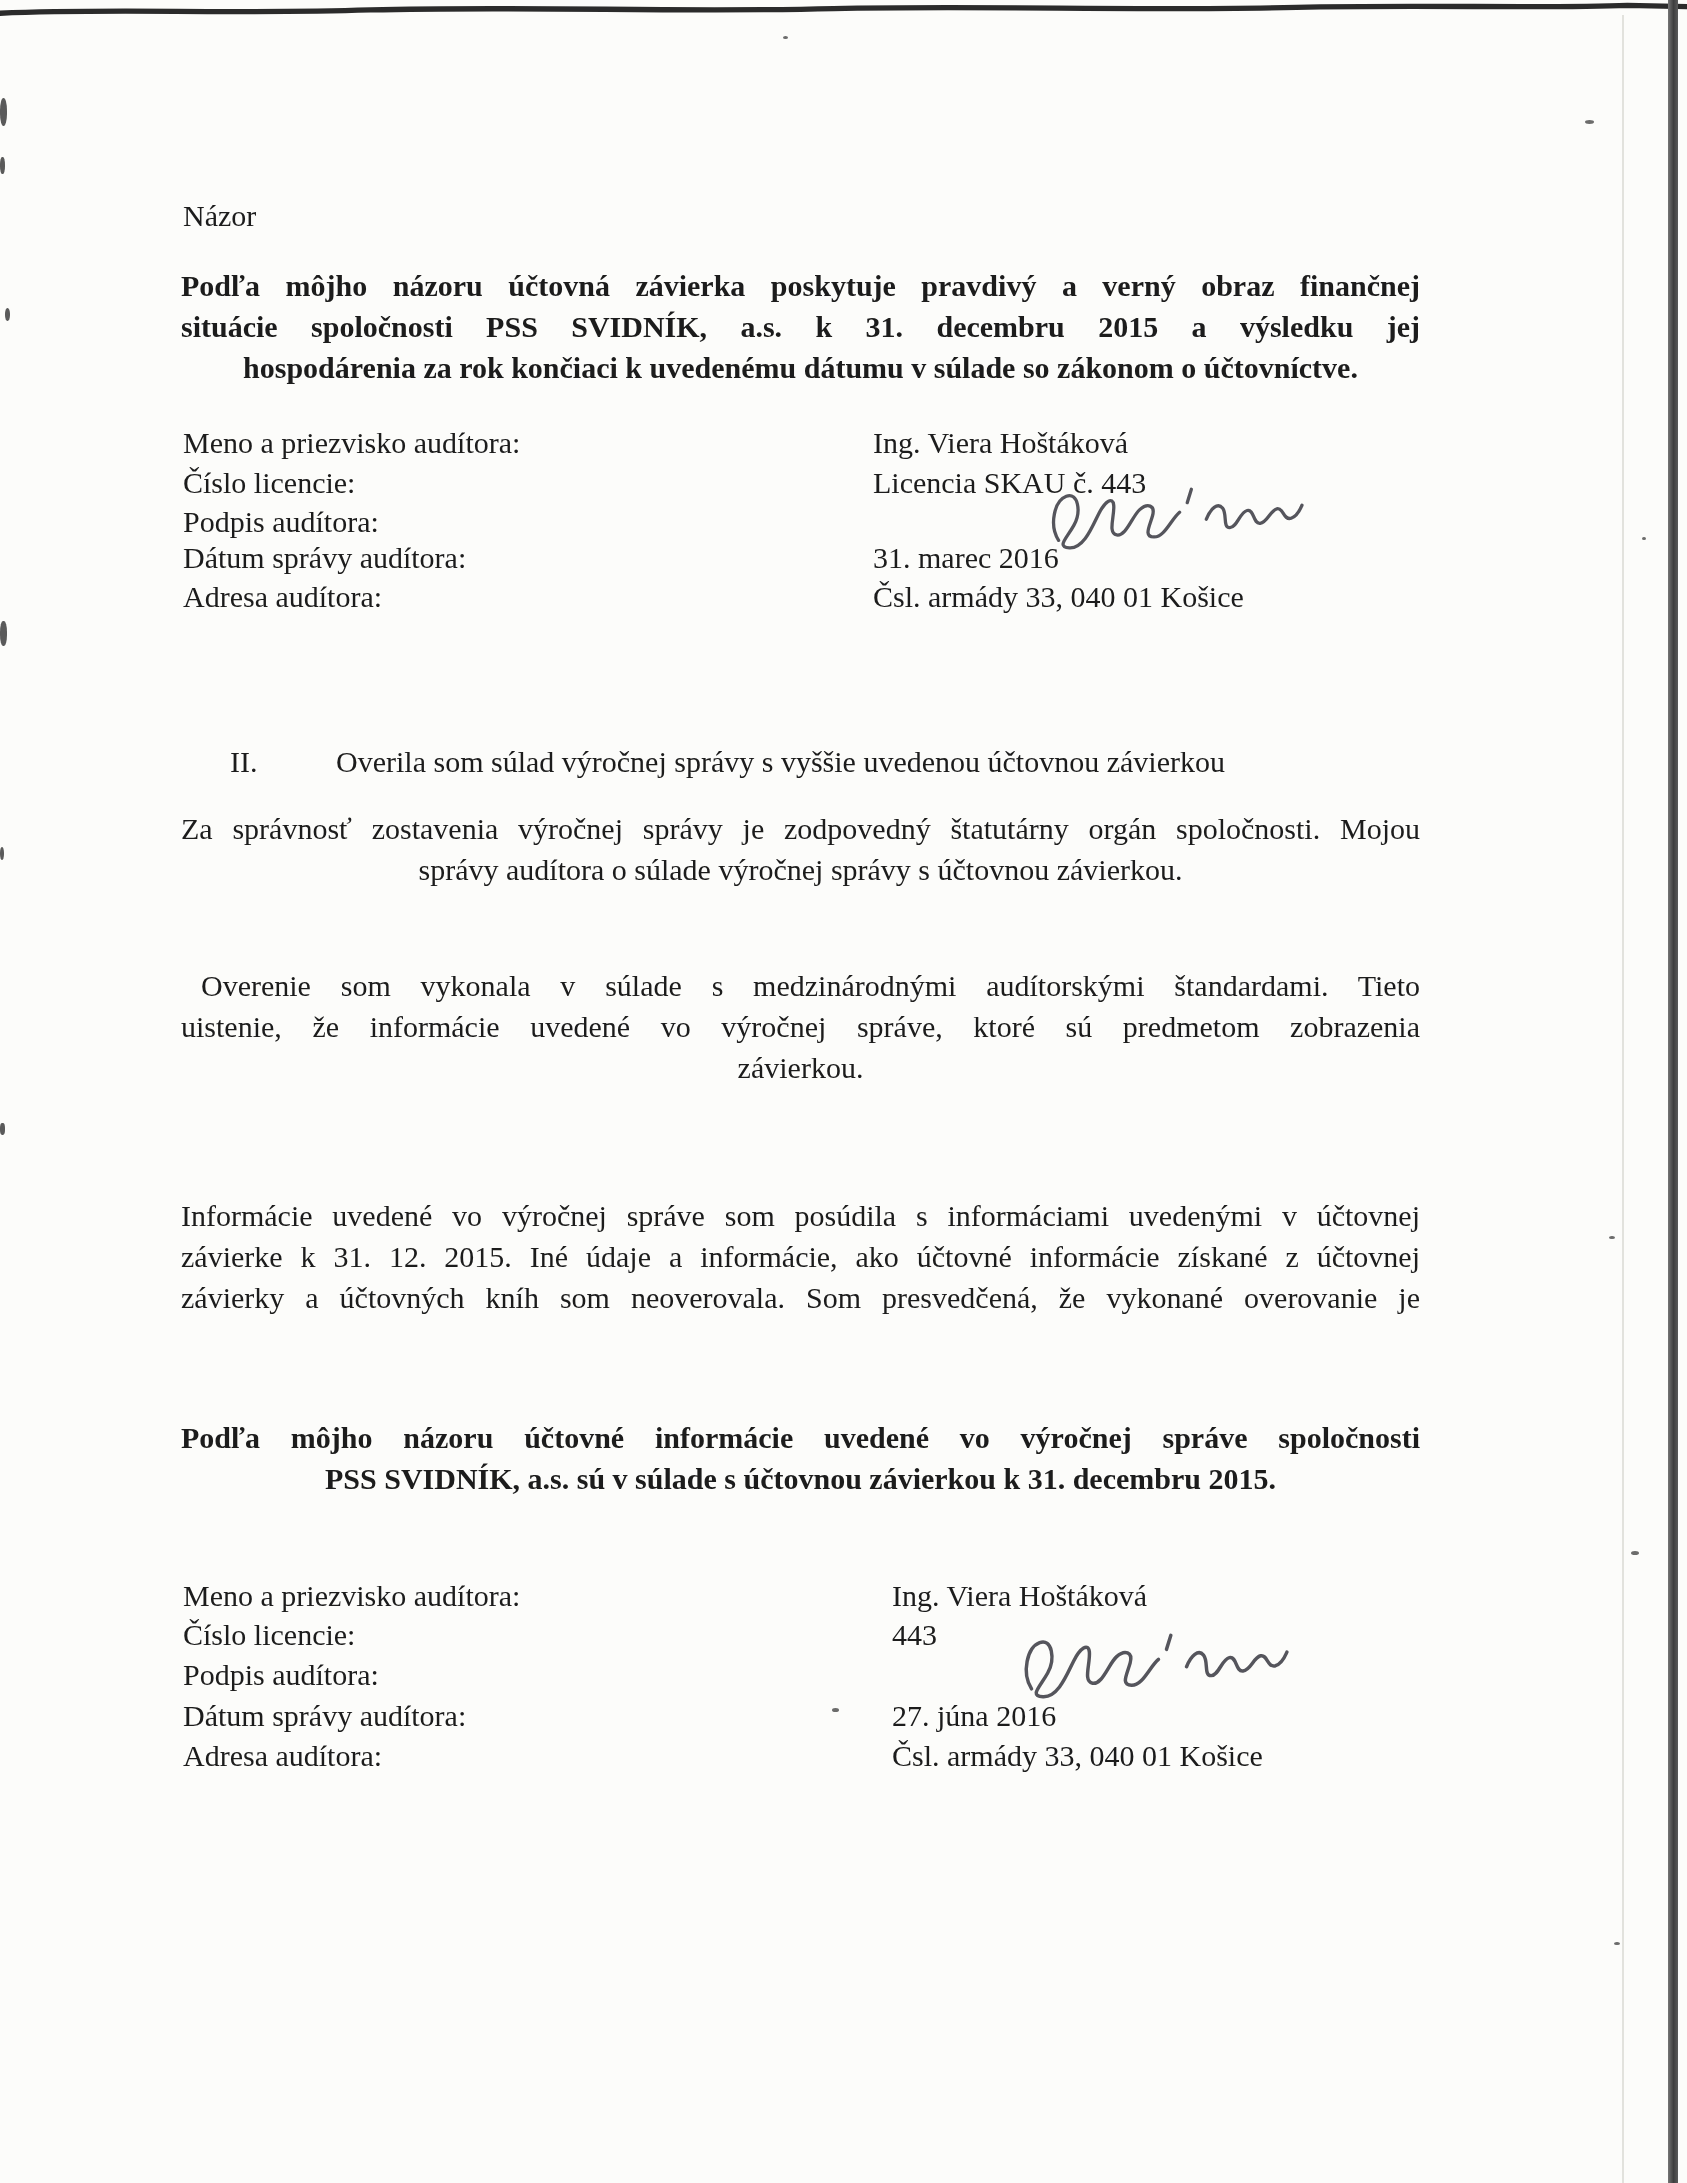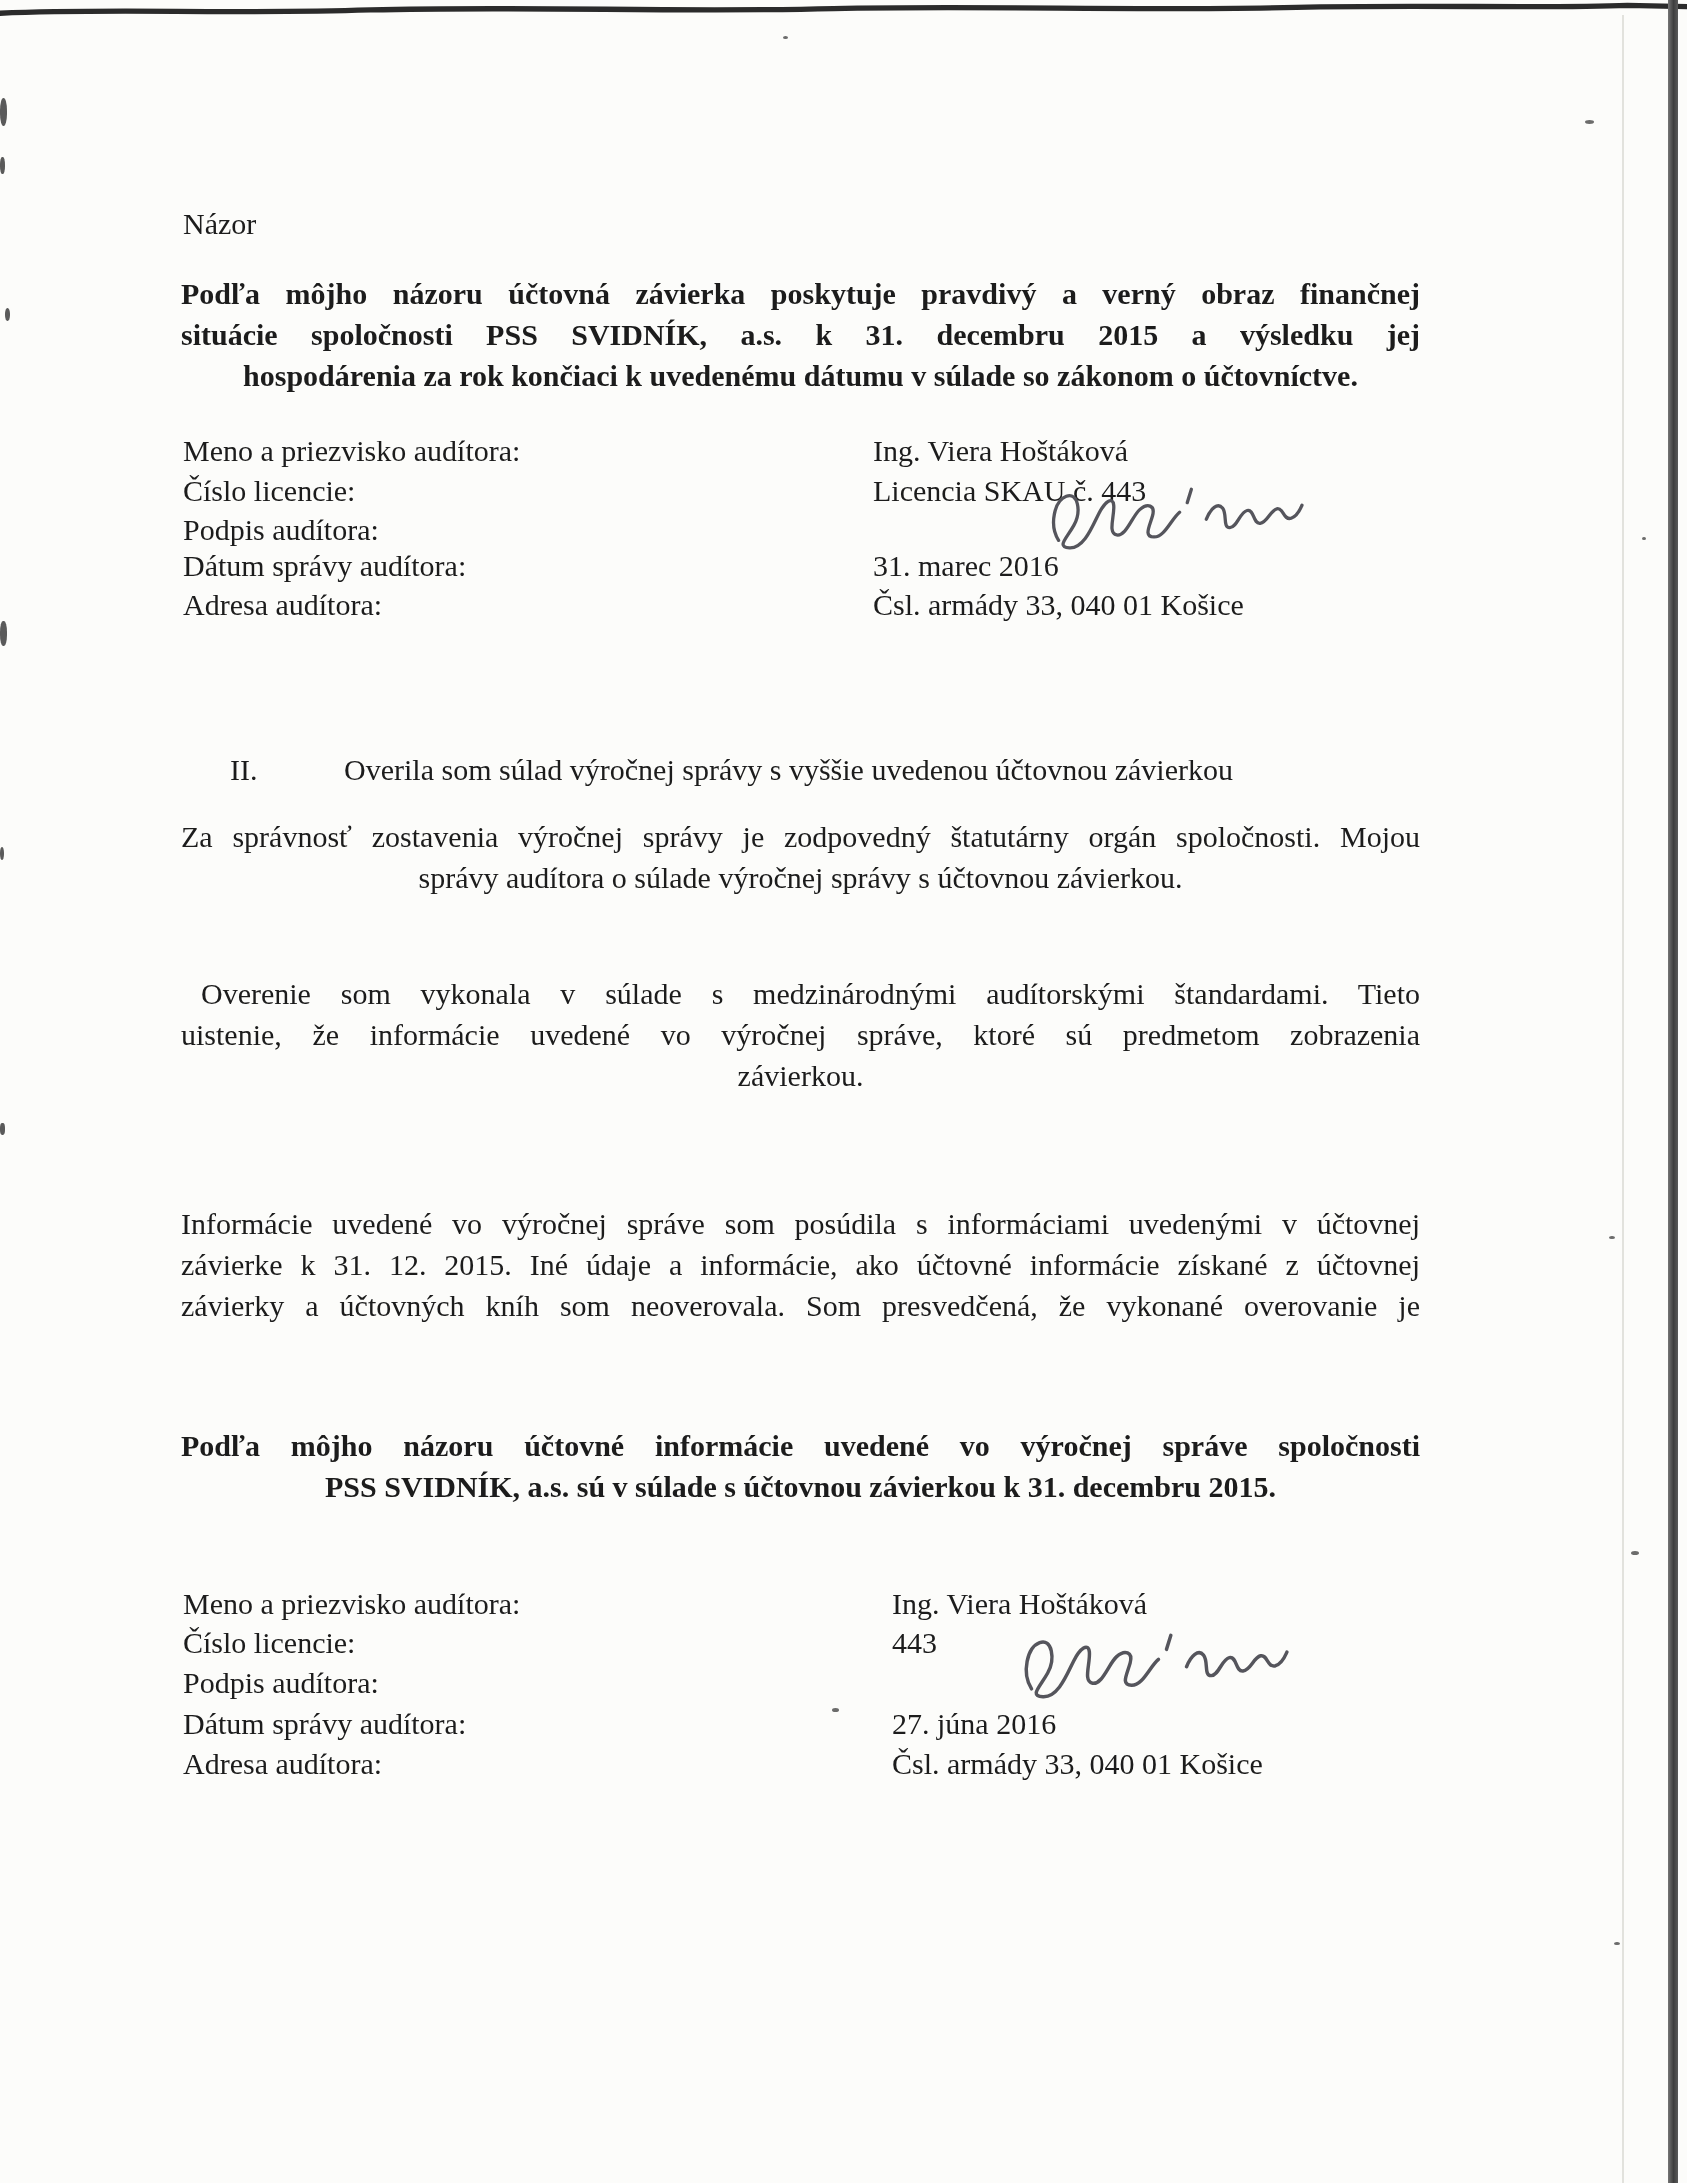--- a/index.html
+++ b/index.html
@@ -16,35 +16,35 @@
   }
   
   .top-edge{position:absolute; left:0; top:0; width:1687px; height:22.5px;}
   .right-band{position:absolute; top:0; left:1668px; width:10px; height:2183px;
     background:linear-gradient(90deg,#757575,#3e3e3e 55%,#5a5a5a);}
   .paper-line{position:absolute; top:14.6px; left:1622px; width:2px; height:2169px;
     background:var(--paperline);}
   .smudge{position:absolute; background:var(--smudge); border-radius:45%; opacity:.85;}
   .speck{position:absolute; background:#474747; border-radius:50%; opacity:.8;}
   
-  .abs{position:absolute;margin-top:8px;}
+  .abs{position:absolute;}
   .heading{left:183px; top:195px;}
   .para{left:181px; width:1239px;}
   .bold{font-weight:bold;}
   .jline{text-align:justify; text-align-last:justify;}
   .lline{text-align:center;}
   .indent1{padding-left:20px; box-sizing:border-box;}
   .p-op1{top:265px;}
   .p-resp{top:808px;}
   .p-verif{top:965px;}
   .p-info{top:1195px;}
   .p-op2{top:1417px;}
   .sec2{top:741px; left:0; width:1583px; height:41px;padding-left:32px;}
   .sec2 .num{position:absolute; left:230px;}
-  .sec2 .ttl{position:absolute; left:344px;}
+  .sec2 .ttl{position:absolute; left:336px;}
   .frow{left:0; width:1687px; height:41px;}
   .flabel{position:absolute; left:183px; white-space:nowrap;}
   .fvalue{position:absolute; left:873px; white-space:nowrap;}
   .b2 .fvalue{left:892px;}
   .sig{position:absolute; transform:rotate(-2deg);}
   .sig path{fill:none; stroke:var(--sig); stroke-width:5; stroke-linecap:round; stroke-linejoin:round;}
   .sig1{left:1039px; top:459px; width:265px; height:99px;}
   .sig2{left:1011px; top:1604px; width:278px; height:103px;}
 </style>
 </head>

